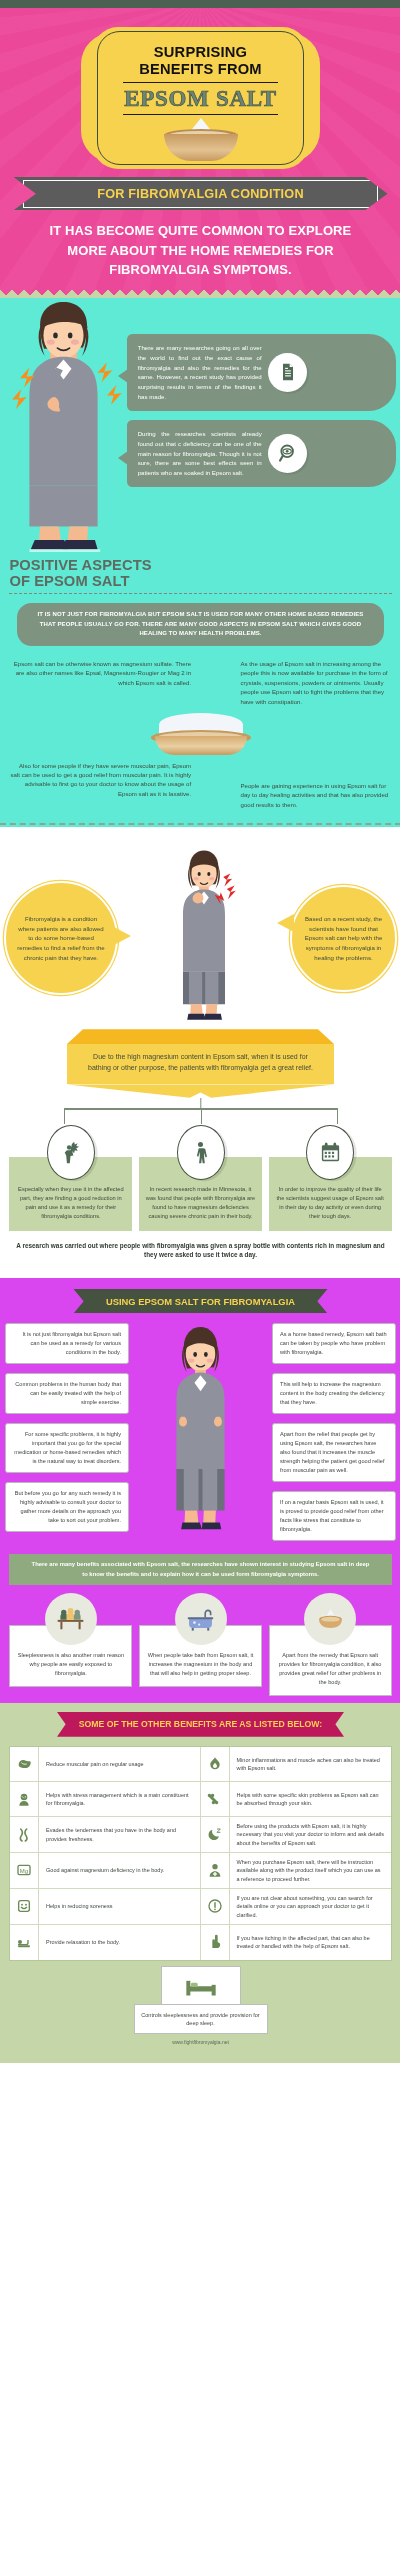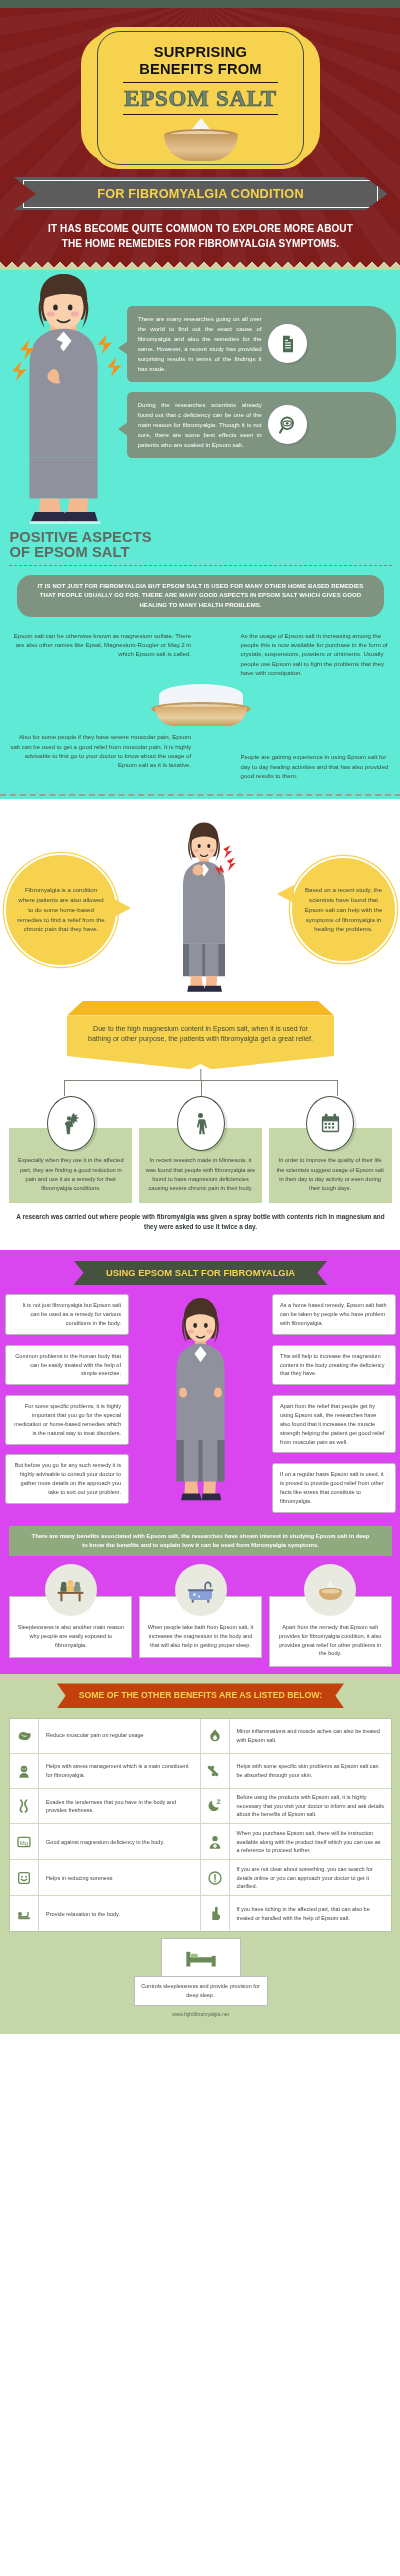--- a/index.html
+++ b/index.html
@@ -5,21 +5,21 @@
   * { box-sizing: border-box; margin:0; padding:0; }
   body {
     width:401px; margin:0 auto; background:#fff;
     font-family:"Liberation Sans", sans-serif;
     color:#3b4a3f;
   }
   .page { width:401px; position:relative; overflow:hidden; }
 
   
   .hero {
-    background:#7f1d1d;
+    background:#ec4899;
     position:relative; padding:14.7px 0 0; text-align:center;
     overflow:hidden;
   }
   .hero:before{
     content:""; position:absolute; inset:0;
     background:
       repeating-conic-gradient(from 0deg at 50% 0%,
         rgba(255,255,255,.035) 0deg 5deg, rgba(0,0,0,0) 5deg 10deg);
     pointer-events:none;
   }
@@ -73,21 +73,21 @@
   .ribbon-outer{
     width:374px;margin:0 auto;background:#5c5c5c;padding:2.7px 0;
     clip-path:polygon(0% 0%, 94% 0%, 100% 50%, 94% 100%, 0% 100%, 6% 50%);
   }
   .ribbon-inner{
     border:1.3px solid #fff; margin:0 9.4px; padding:6px 0;
     color:#f7d24e;font-size:12.7px;font-weight:bold;letter-spacing:0.2px;
     text-transform:uppercase;
   }
   .hero-sub{
-    position:relative;z-index:4;color:#fff;font-size:10px;font-weight:bold;
+    position:relative;z-index:4;color:#fff;font-size:13px;font-weight:bold;
     line-height:1.5;padding:10.7px 40px 6.7px;letter-spacing:0.1px;
   }
   .zigzag{
     height:12px; position:relative; z-index:4;
     background:
       linear-gradient(-45deg,#c5d6a8 6px,transparent 0) 0 0/12px 12px repeat-x,
       linear-gradient(45deg,#c5d6a8 6px,transparent 0) 0 0/12px 12px repeat-x;
   }
 
   
@@ -214,21 +214,21 @@
   }
   .t2-circle svg{width:31px;height:27px;}
   .t2-box{
     margin-top:-20px;background:#fff;border:0.7px solid #bdbdbd;padding:25.4px 6.7px 8px;
     font-size:5.6px;line-height:1.6;color:#3c463c;text-align:center;
   }
 
   
   .sec-ben{background:#c5d6a8;padding:9.4px 0 6.7px;}
   .ben-title{
-    width:287px;margin:0 auto 9.4px;background:#c2410c;color:#f7d24e;
+    width:287px;margin:0 auto 9.4px;background:#be185d;color:#f7d24e;
     font-size:8.7px;font-weight:bold;text-align:center;padding:6.7px 0;text-transform:uppercase;line-height:1.3;
     clip-path:polygon(0 0,100% 0,97% 50%,100% 100%,0 100%,3% 50%);
   }
   .ben-table{margin:0 9.4px;background:#fff;border:0.7px solid #b4c79b;}
   .ben-row{display:flex;border-bottom:0.7px solid #cfdcc0;min-height:35px;}
   .ben-row:last-child{border-bottom:none;}
   .ben-ic{
     width:29px;flex:0 0 29px;display:flex;align-items:center;justify-content:center;
     border-right:0.7px solid #cfdcc0;background:#fff;
   }

